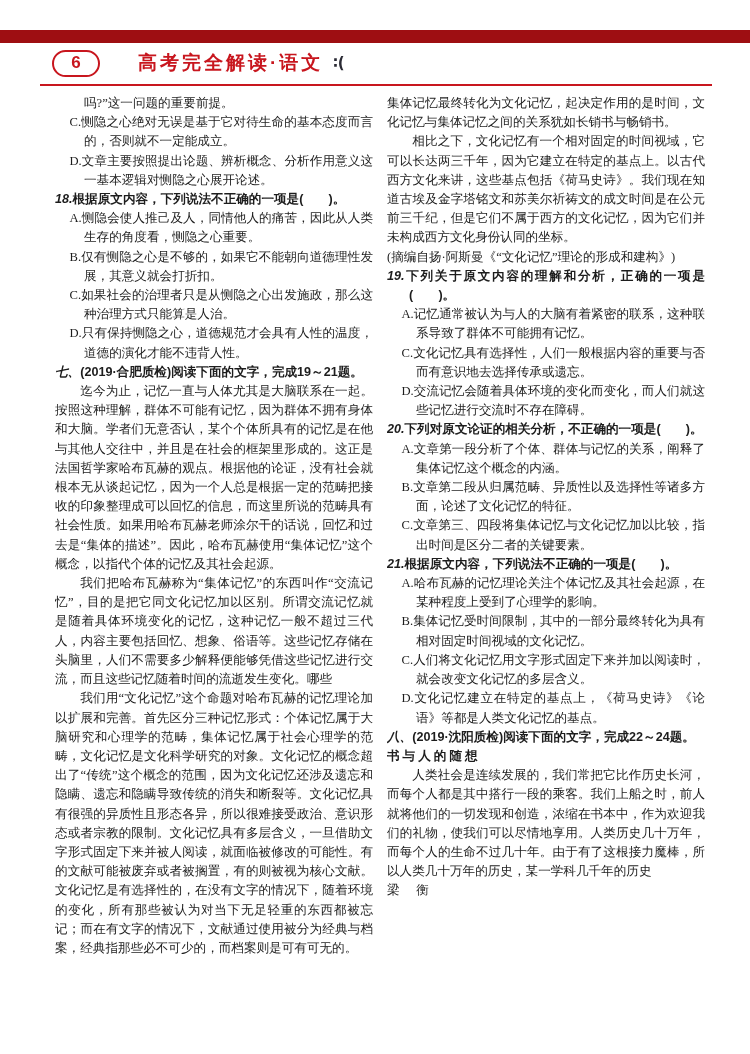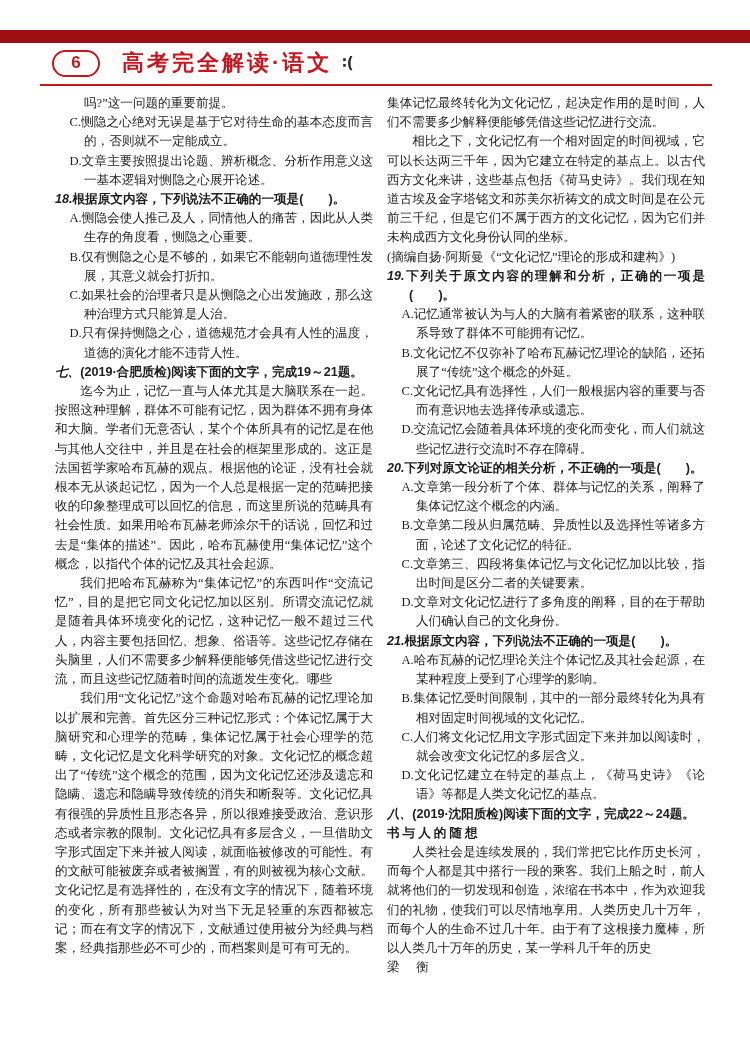--- a/index.html
+++ b/index.html
@@ -28,24 +28,24 @@
   .page-num-box {
     width: 48px; height: 27px;
     border: 2px solid var(--accent, #c8161e);
     border-radius: 14px;
     color: var(--accent, #c8161e);
     display: flex; align-items: center; justify-content: center;
     font-weight: bold; font-size: 17px;
     font-family: "Liberation Sans", "DejaVu Sans", sans-serif;
   }
   .header-title {
-    margin-left: 22px;
+    margin-left: 38px;
     color: var(--accent, #c8161e);
     font-weight: bold;
-    font-size: 22px;
+    font-size: 19px;
     letter-spacing: 3px;
     font-family: "Liberation Sans", "DejaVu Sans", sans-serif;
   }
   .header-icon {
     margin-left: 10px;
     font-weight: bold;
     font-size: 15px;
     color: #2a2a34;
     font-family: "DejaVu Sans", sans-serif;
   }
@@ -121,33 +121,31 @@
         <p class="ln option"><span class="lbl">A.</span>恻隐会使人推己及人，同情他人的痛苦，因此从人类生存的角度看，恻隐之心重要。</p>
         <p class="ln option"><span class="lbl">B.</span>仅有恻隐之心是不够的，如果它不能朝向道德理性发展，其意义就会打折扣。</p>
         <p class="ln option"><span class="lbl">C.</span>如果社会的治理者只是从恻隐之心出发施政，那么这种治理方式只能算是人治。</p>
         <p class="ln option"><span class="lbl">D.</span>只有保持恻隐之心，道德规范才会具有人性的温度，道德的演化才能不违背人性。</p>
         <p class="ln section"><span class="lbl">七、</span>(2019·合肥质检)阅读下面的文字，完成19～21题。</p>
         <p class="ln para">迄今为止，记忆一直与人体尤其是大脑联系在一起。按照这种理解，群体不可能有记忆，因为群体不拥有身体和大脑。学者们无意否认，某个个体所具有的记忆是在他与其他人交往中，并且是在社会的框架里形成的。这正是法国哲学家哈布瓦赫的观点。根据他的论证，没有社会就根本无从谈起记忆，因为一个人总是根据一定的范畴把接收的印象整理成可以回忆的信息，而这里所说的范畴具有社会性质。如果用哈布瓦赫老师涂尔干的话说，回忆和过去是“集体的描述”。因此，哈布瓦赫使用“集体记忆”这个概念，以指代个体的记忆及其社会起源。</p>
         <p class="ln para">我们把哈布瓦赫称为“集体记忆”的东西叫作“交流记忆”，目的是把它同文化记忆加以区别。所谓交流记忆就是随着具体环境变化的记忆，这种记忆一般不超过三代人，内容主要包括回忆、想象、俗语等。这些记忆存储在头脑里，人们不需要多少解释便能够凭借这些记忆进行交流，而且这些记忆随着时间的流逝发生变化。哪些</p>
         <p class="ln para">我们用“文化记忆”这个命题对哈布瓦赫的记忆理论加以扩展和完善。首先区分三种记忆形式：个体记忆属于大脑研究和心理学的范畴，集体记忆属于社会心理学的范畴，文化记忆是文化科学研究的对象。文化记忆的概念超出了“传统”这个概念的范围，因为文化记忆还涉及遗忘和隐瞒、遗忘和隐瞒导致传统的消失和断裂等。文化记忆具有很强的异质性且形态各异，所以很难接受政治、意识形态或者宗教的限制。文化记忆具有多层含义，一旦借助文字形式固定下来并被人阅读，就面临被修改的可能性。有的文献可能被废弃或者被搁置，有的则被视为核心文献。文化记忆是有选择性的，在没有文字的情况下，随着环境的变化，所有那些被认为对当下无足轻重的东西都被忘记；而在有文字的情况下，文献通过使用被分为经典与档案，经典指那些必不可少的，而档案则是可有可无的。</p>
       </div>
     <div class="column" id="col-right">
-        <p class="ln para-cont">集体记忆最终转化为文化记忆，起决定作用的是时间，人们不需要多少解释便能够凭借这些记忆进行交流。</p>
+        <p class="ln para-cont">集体记忆最终转化为文化记忆，起决定作用的是时间，文化记忆与集体记忆之间的关系犹如长销书与畅销书。</p>
         <p class="ln para">相比之下，文化记忆有一个相对固定的时间视域，它可以长达两三千年，因为它建立在特定的基点上。以古代西方文化来讲，这些基点包括《荷马史诗》。我们现在知道古埃及金字塔铭文和苏美尔祈祷文的成文时间是在公元前三千纪，但是它们不属于西方的文化记忆，因为它们并未构成西方文化身份认同的坐标。</p>
         <p class="ln source">(摘编自扬·阿斯曼《“文化记忆”理论的形成和建构》)</p>
         <p class="ln question"><span class="lbl">19.</span>下列关于原文内容的理解和分析，正确的一项是(　　)。</p>
         <p class="ln option"><span class="lbl">A.</span>记忆通常被认为与人的大脑有着紧密的联系，这种联系导致了群体不可能拥有记忆。</p>
-        <p class="ln option"><span class="lbl">B.</span>文化记忆不仅弥补了哈布瓦赫记忆理论的缺陷，还拓展了“传统”这个概念的外延。</p>
         <p class="ln option"><span class="lbl">C.</span>文化记忆具有选择性，人们一般根据内容的重要与否而有意识地去选择传承或遗忘。</p>
         <p class="ln option"><span class="lbl">D.</span>交流记忆会随着具体环境的变化而变化，而人们就这些记忆进行交流时不存在障碍。</p>
         <p class="ln question"><span class="lbl">20.</span>下列对原文论证的相关分析，不正确的一项是(　　)。</p>
         <p class="ln option"><span class="lbl">A.</span>文章第一段分析了个体、群体与记忆的关系，阐释了集体记忆这个概念的内涵。</p>
         <p class="ln option"><span class="lbl">B.</span>文章第二段从归属范畴、异质性以及选择性等诸多方面，论述了文化记忆的特征。</p>
         <p class="ln option"><span class="lbl">C.</span>文章第三、四段将集体记忆与文化记忆加以比较，指出时间是区分二者的关键要素。</p>
-        <p class="ln option"><span class="lbl">D.</span>文章对文化记忆进行了多角度的阐释，目的在于帮助人们确认自己的文化身份。</p>
         <p class="ln question"><span class="lbl">21.</span>根据原文内容，下列说法不正确的一项是(　　)。</p>
         <p class="ln option"><span class="lbl">A.</span>哈布瓦赫的记忆理论关注个体记忆及其社会起源，在某种程度上受到了心理学的影响。</p>
         <p class="ln option"><span class="lbl">B.</span>集体记忆受时间限制，其中的一部分最终转化为具有相对固定时间视域的文化记忆。</p>
         <p class="ln option"><span class="lbl">C.</span>人们将文化记忆用文字形式固定下来并加以阅读时，就会改变文化记忆的多层含义。</p>
         <p class="ln option"><span class="lbl">D.</span>文化记忆建立在特定的基点上，《荷马史诗》《论语》等都是人类文化记忆的基点。</p>
         <p class="ln section"><span class="lbl">八、</span>(2019·沈阳质检)阅读下面的文字，完成22～24题。</p>
         <p class="ln passage-title">书与人的随想</p>
         <p class="ln para">人类社会是连续发展的，我们常把它比作历史长河，而每个人都是其中搭行一段的乘客。我们上船之时，前人就将他们的一切发现和创造，浓缩在书本中，作为欢迎我们的礼物，使我们可以尽情地享用。人类历史几十万年，而每个人的生命不过几十年。由于有了这根接力魔棒，所以人类几十万年的历史，某一学科几千年的历史</p>
         <p class="ln passage-author">梁　衡</p>
       </div>

